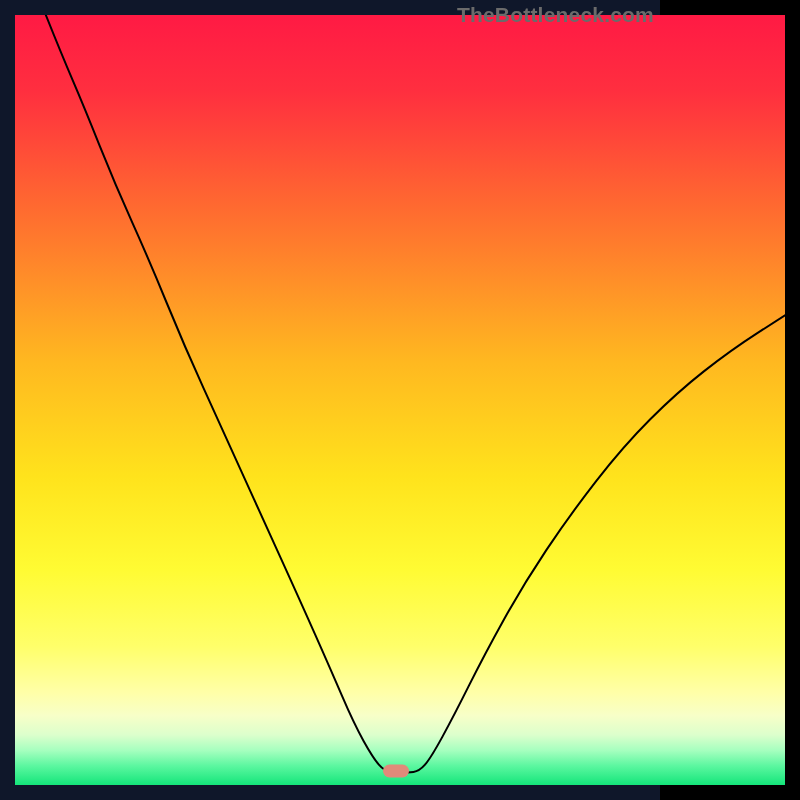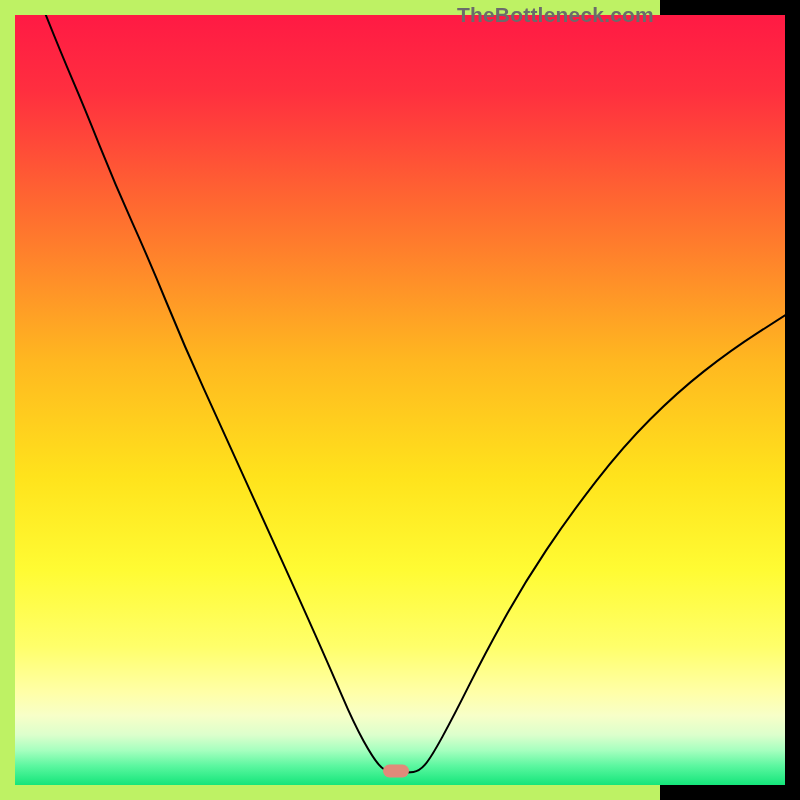--- a/index.html
+++ b/index.html
@@ -8,21 +8,21 @@
     width: 800px;
     height: 800px;
     background: #000;
     overflow: hidden;
     font-family: Arial, Helvetica, sans-serif;
   }
   .stage {
     position: relative;
     width: 660px;
     height: 800px;
-    background: #bef264;
+    background: #0f172a;
   }
   .plot-area {
     position: absolute;
     left: 15px;
     top: 15px;
     width: 770px;
     height: 770px;
     overflow: hidden;
   }
   .gradient {

